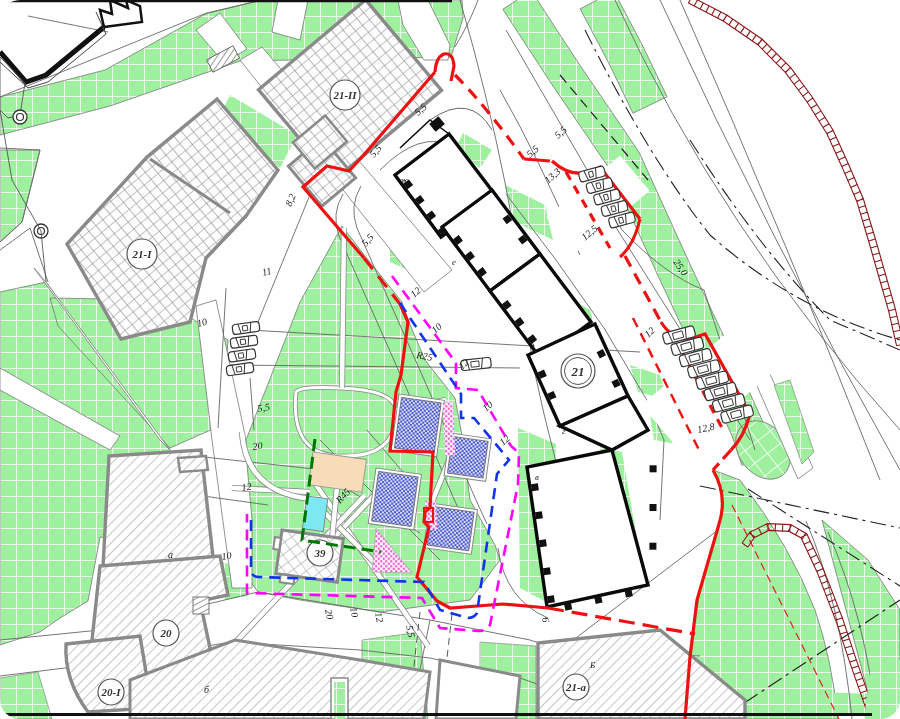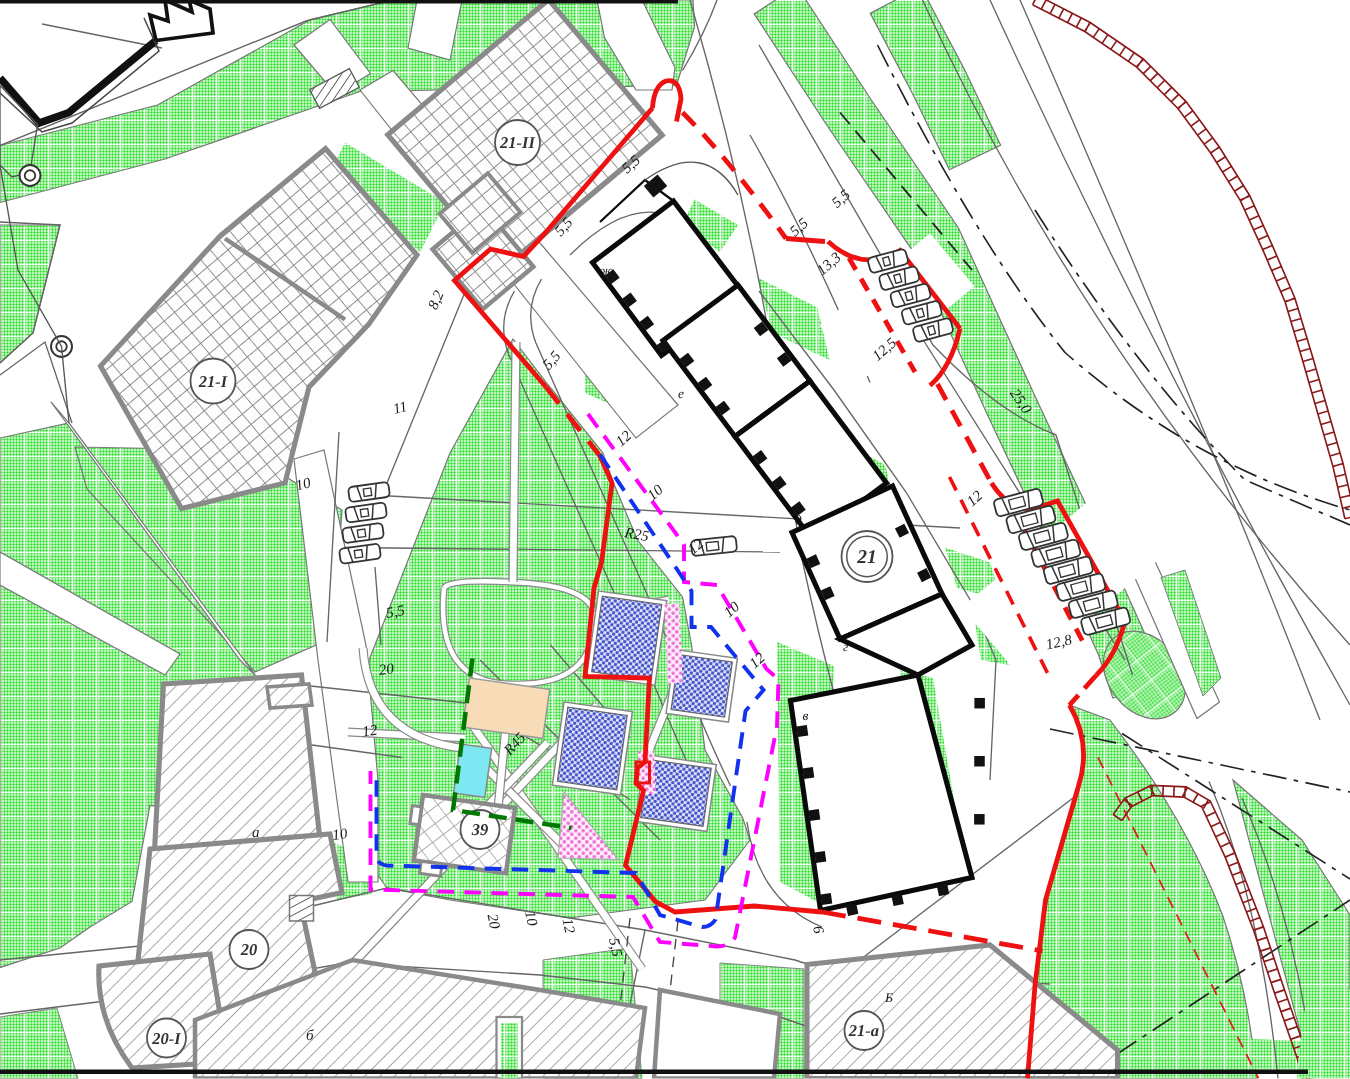--- a/index.html
+++ b/index.html
@@ -1,15 +1,15 @@
 <!DOCTYPE html>
 <html><head><meta charset="utf-8">
 <style>
 html,body{margin:0;padding:0;background:#fff;font-family:"Liberation Sans",sans-serif;}
-#plan{width:900px;height:719px;overflow:hidden;}
+#plan{width:900px;height:719px;overflow:hidden;border-radius:20px;}
 </style></head>
 <body>
 <div id="plan">
 <svg width="900" height="719" viewBox="0 0 900 719" xmlns="http://www.w3.org/2000/svg">
 
 <defs>
 <pattern id="lawn" width="16" height="16" patternUnits="userSpaceOnUse">
  <rect width="16" height="16" fill="#eafdea"></rect>
  <circle cx="1" cy="1" r="0.78" fill="#2ede2e"></circle>
           <circle cx="3" cy="1" r="0.78" fill="#2ede2e"></circle>

